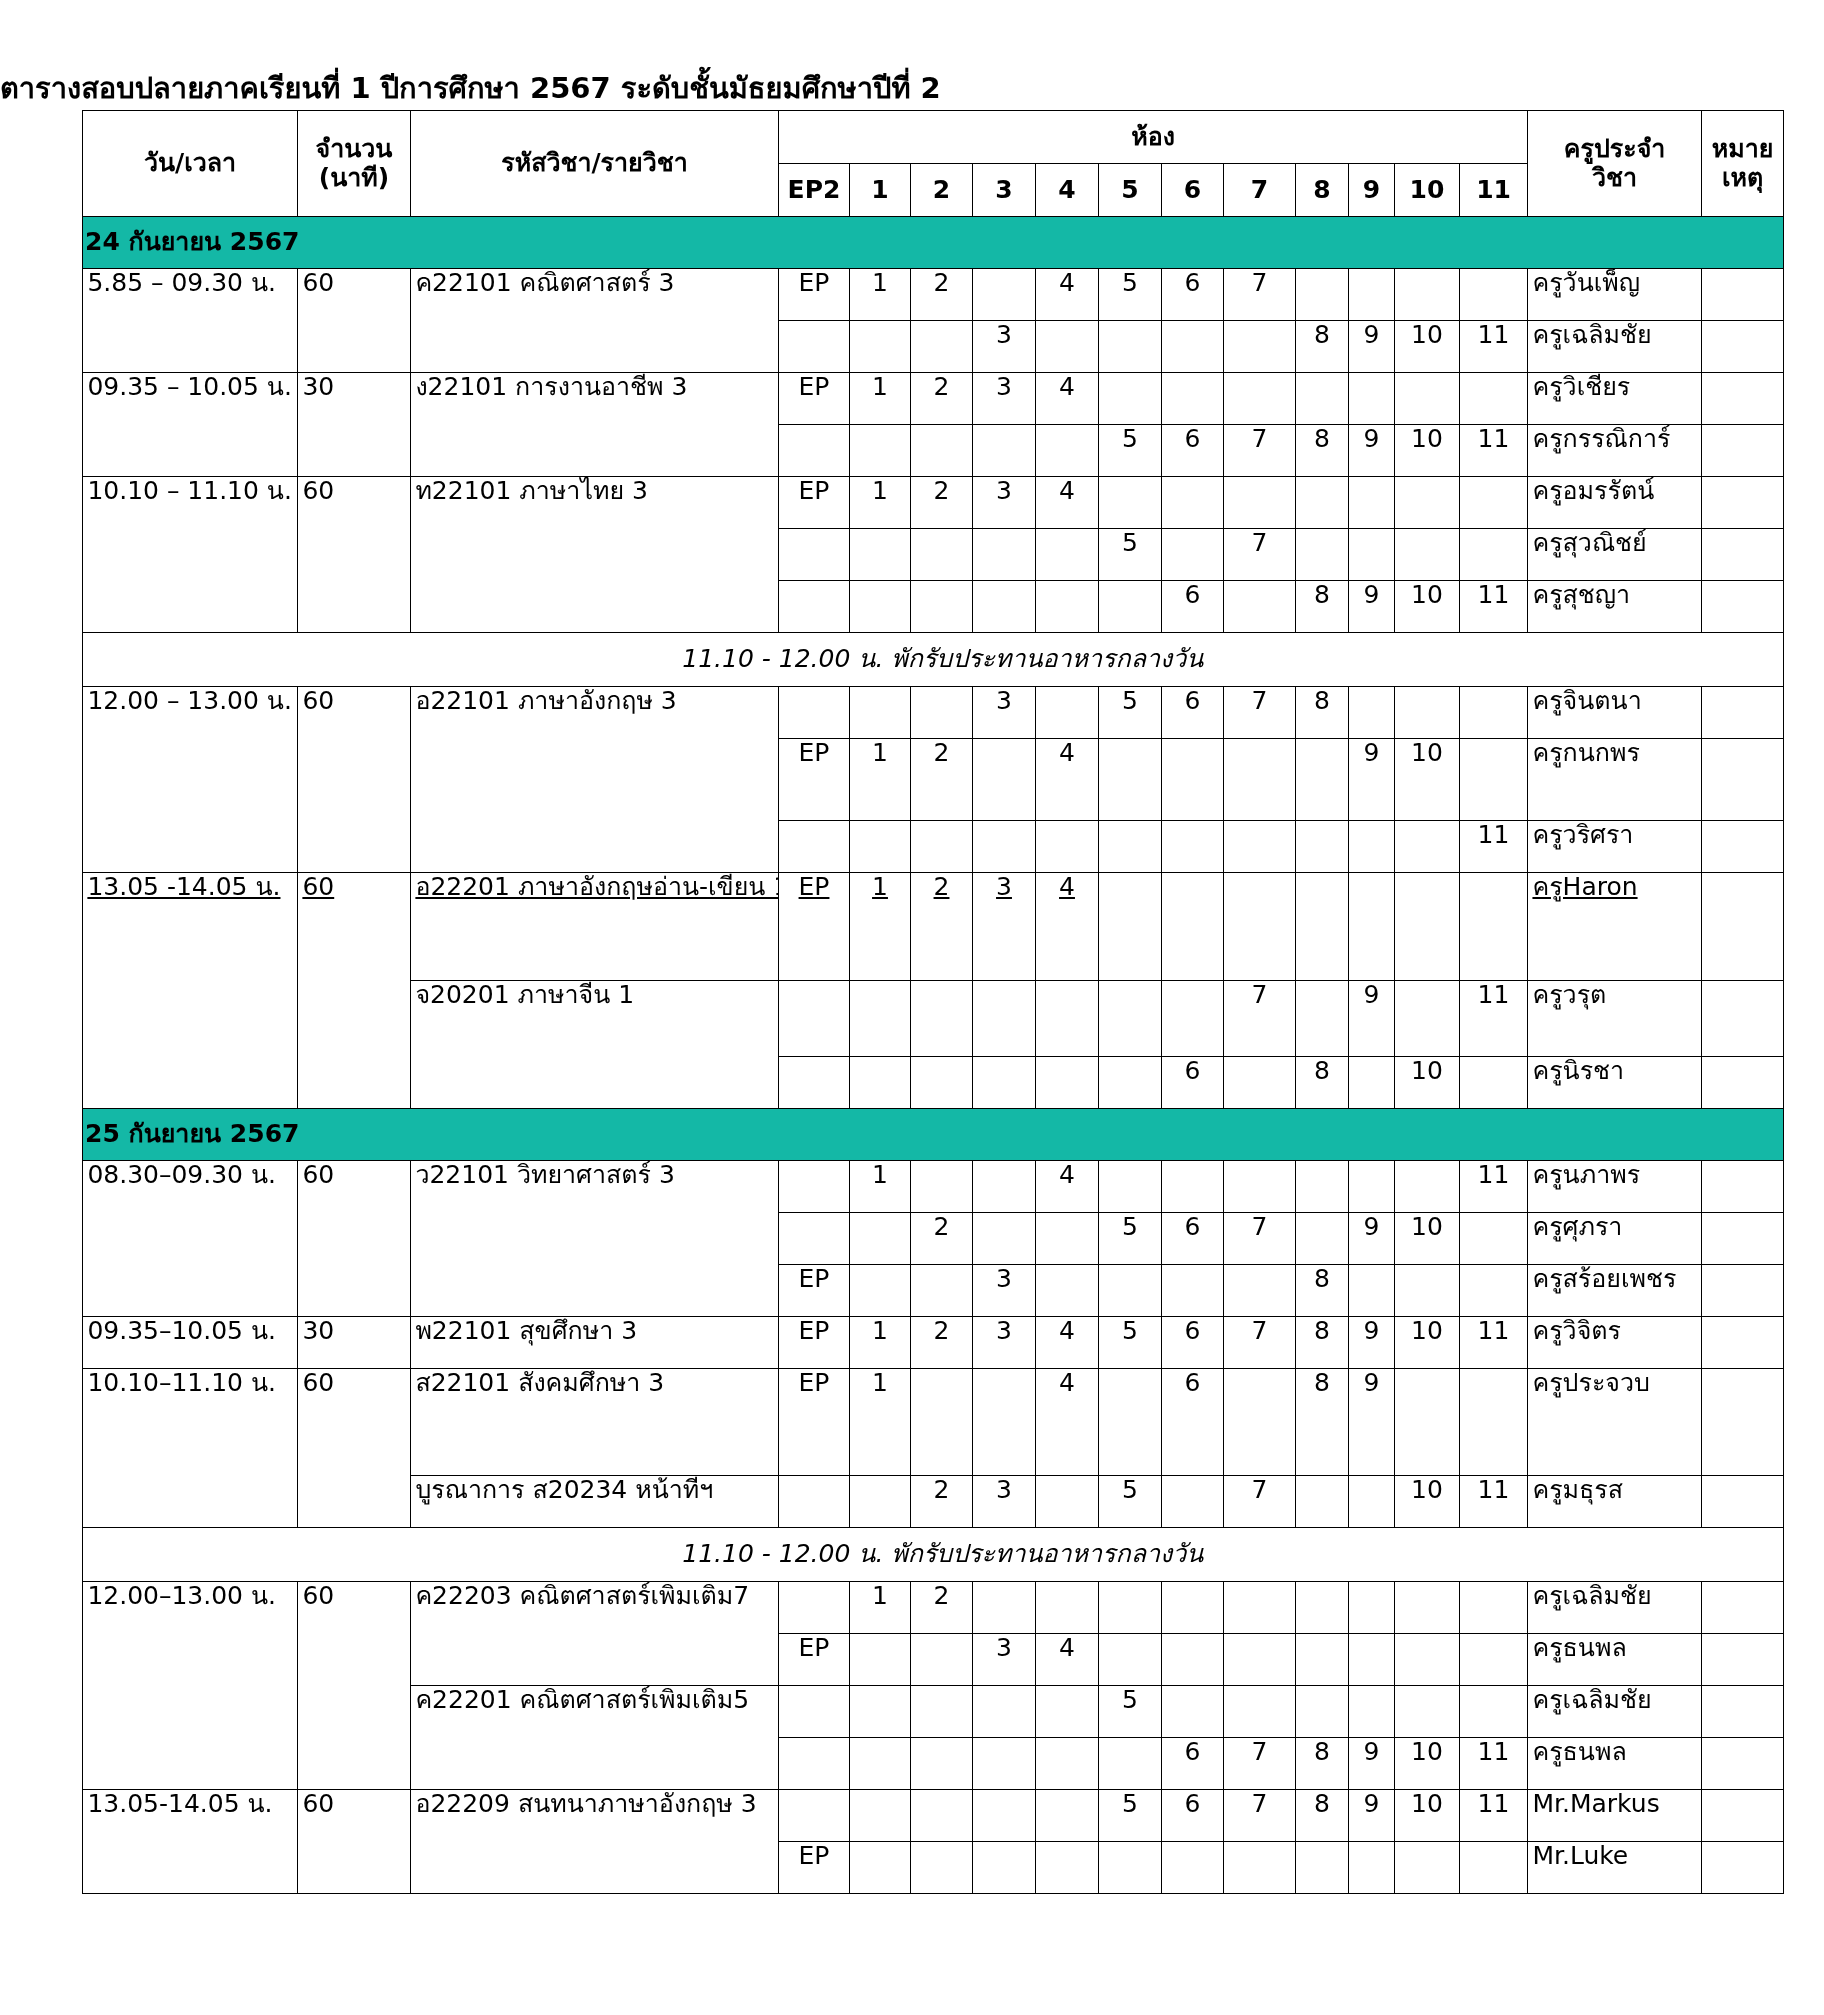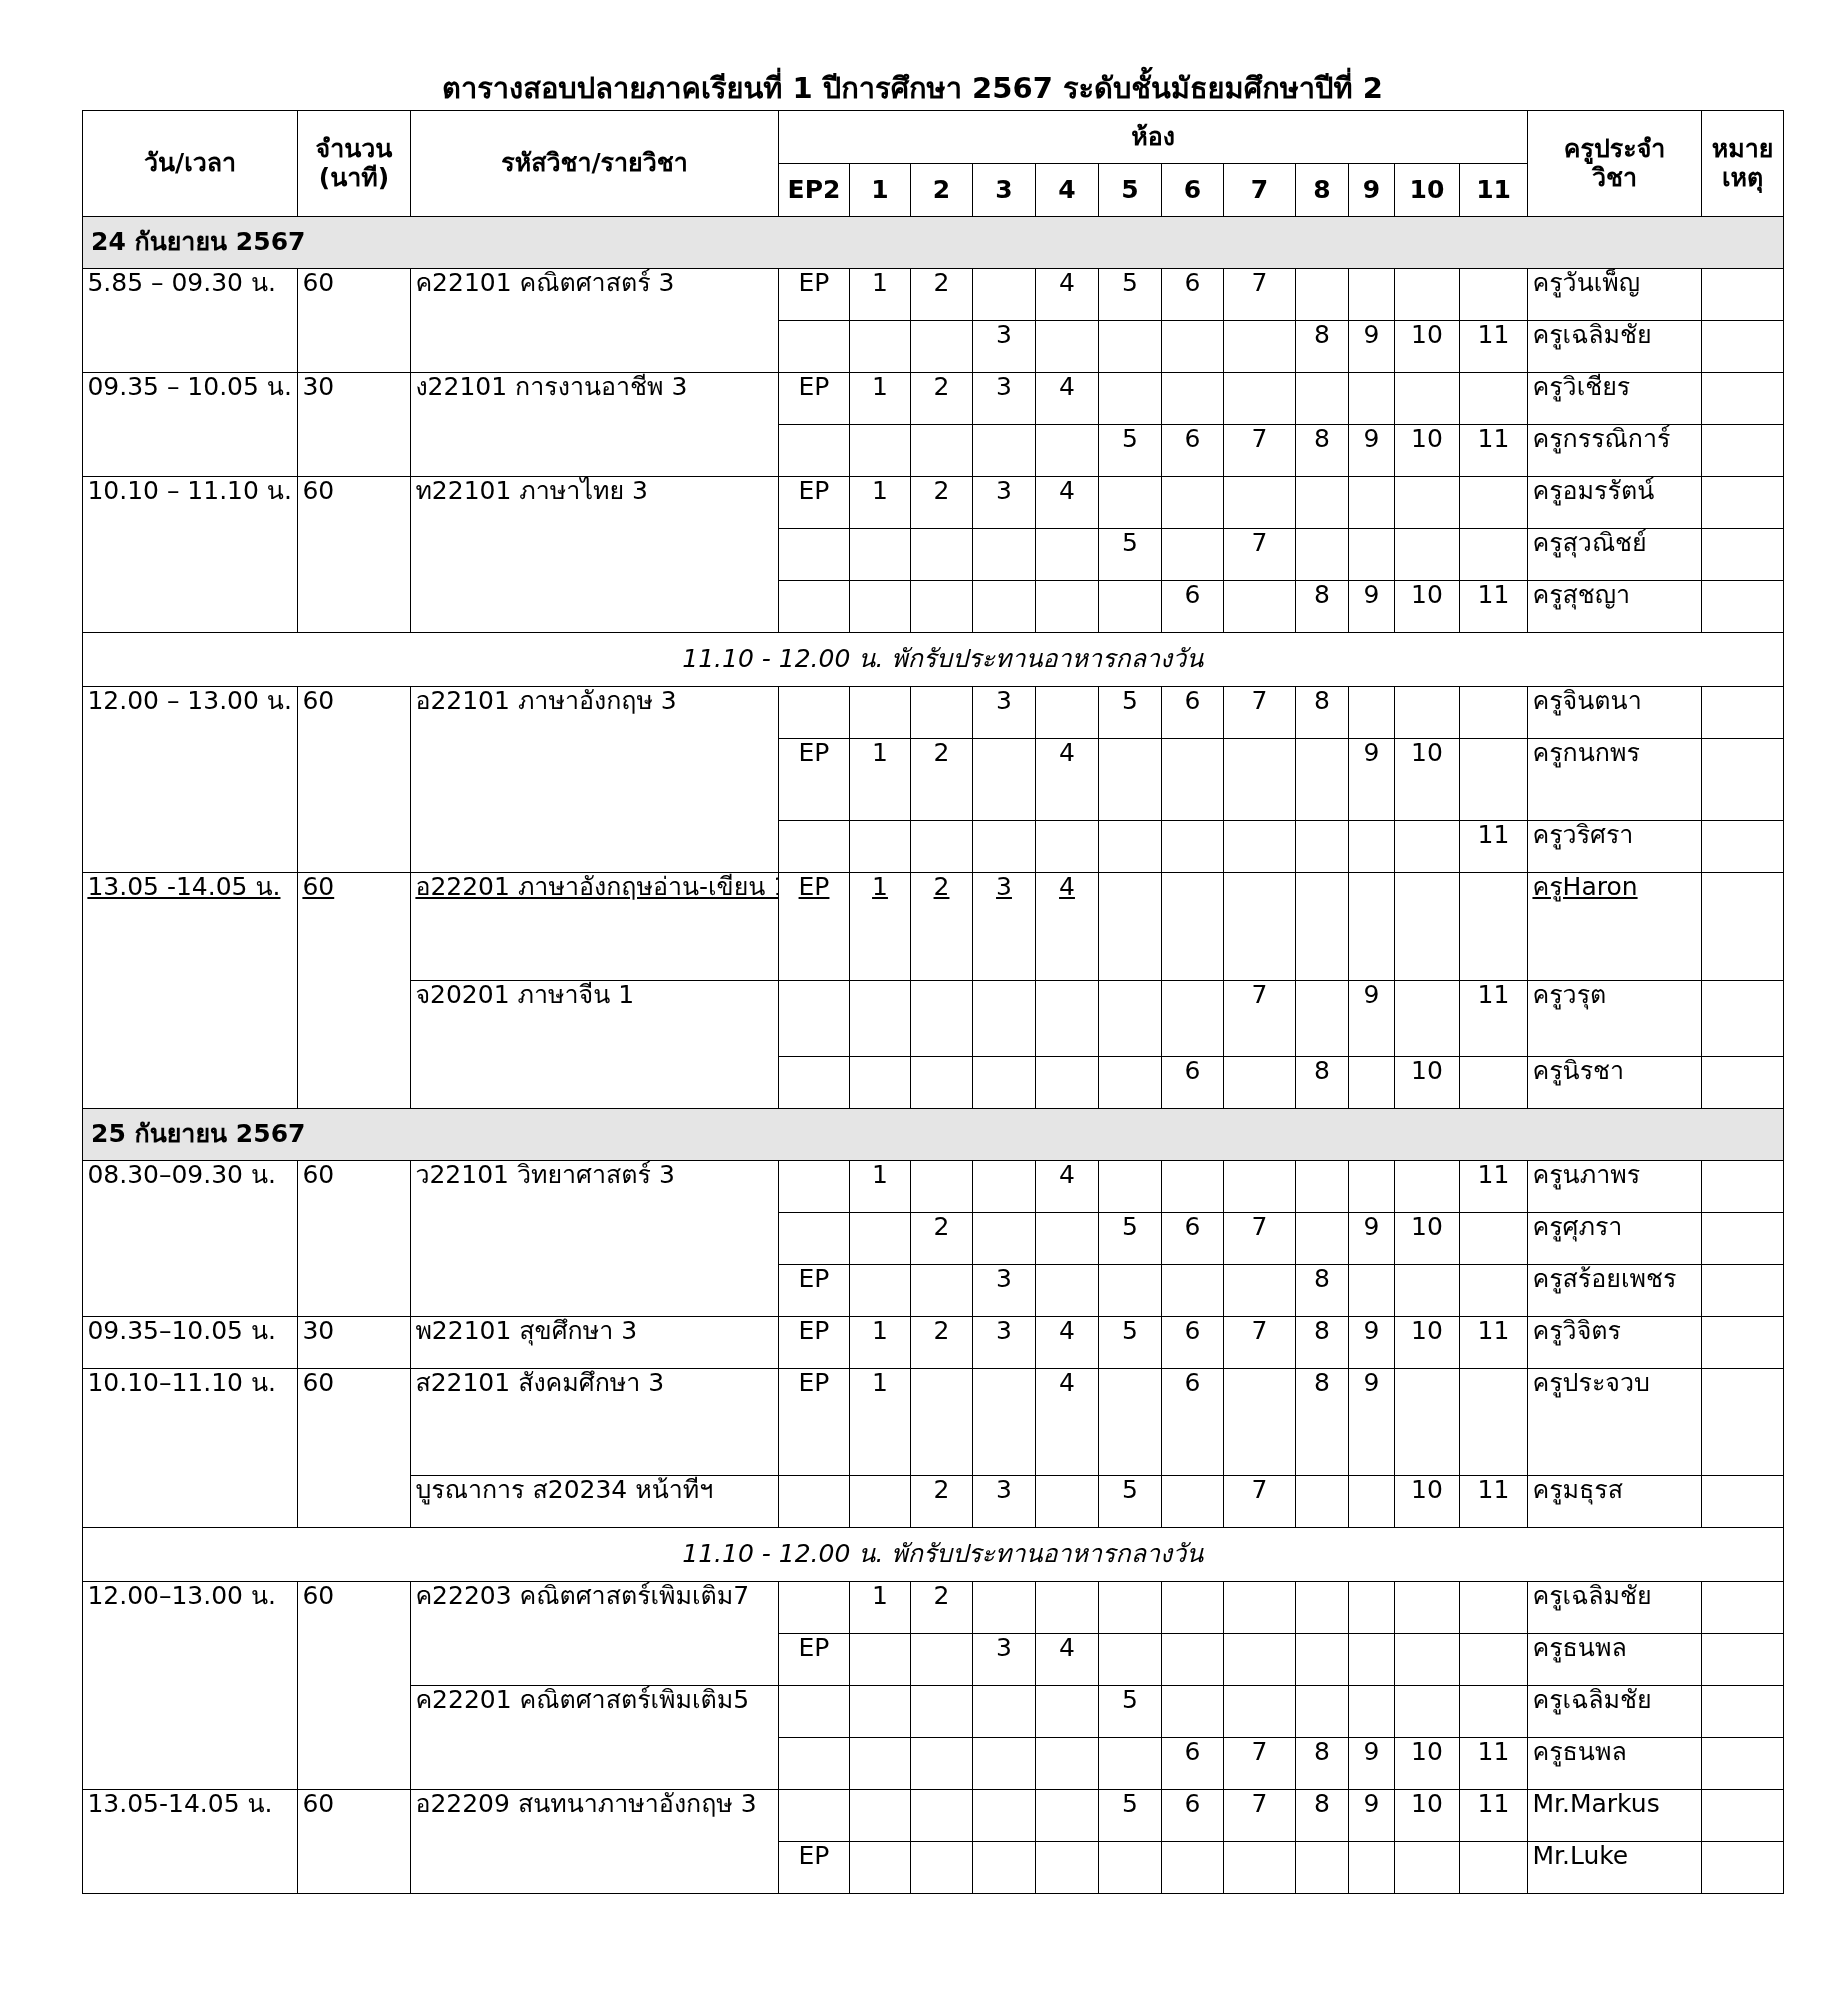--- a/index.html
+++ b/index.html
@@ -1,30 +1,30 @@
 <!DOCTYPE html>
 <html style="font-size:11.8px"><head>
 <meta charset="utf-8">
 <style>
   html, body { margin: 0; padding: 0; background: #ffffff; }
   body { width: 1825px; height: 2015px; position: relative; font-family: "DejaVu Sans", "Liberation Sans", sans-serif; color: #000; }
-  .title { position: absolute; left: 0; top: 65px; width: 1825px; text-align: center; font-size: 29px; font-weight: bold; letter-spacing: 0px; }
+  .title { position: absolute; left: 0; top: 65px; width: 1825px; text-align: left; font-size: 29px; font-weight: bold; letter-spacing: 0px; }
   table.sched { position: absolute; left: 82px; top: 110px; border-collapse: collapse; table-layout: fixed; width: 1697px; }
   table.sched td, table.sched th { border: 1.8px solid #000; padding: 0 4.4px; font-size: 25px; font-weight: normal; vertical-align: top; line-height: 1.15; overflow: hidden; white-space: nowrap; }
   table.sched th { font-weight: bold; vertical-align: middle; text-align: center; }
   .hrow1 { height: 53px; }
   .hrow2 { height: 53px; }
   td.num { text-align: center; padding-top: 10.3px; }
   td.small { font-size: 20.6px; }
   td.teacher { padding-top: 10.3px; }
   td.tsmall { font-size: 20.6px; padding-top: 10.3px; margin-top: 20px; }
   td.time { padding-top: 10.3px; padding-left: 2.9px; }
   td.dur { text-align: left; padding-top: 10.3px; }
   td.subj { padding-top: 10.3px; padding-left: 16px; white-space: normal; }
-  tr.day td { background: #e5e5e5; font-weight: bold; height: 51px; vertical-align: middle; padding-left: 8px; }
+  tr.day td { background: #14b8a6; font-weight: bold; height: 51px; vertical-align: middle; padding-left: 2px; }
   tr.lunch td { font-style: italic; text-align: center; height: 53px; vertical-align: middle; padding-left: 24px; }
   tr.r { height: 52px; }
   td.mid { vertical-align: middle; padding-top: 0; margin-top: 24px; }
 </style>
 </head>
 <body>
 
 <div class="title">ตารางสอบปลายภาคเรียนที่ 1 ปีการศึกษา 2567 ระดับชั้นมัธยมศึกษาปีที่ 2</div>
 
 <table class="sched">

